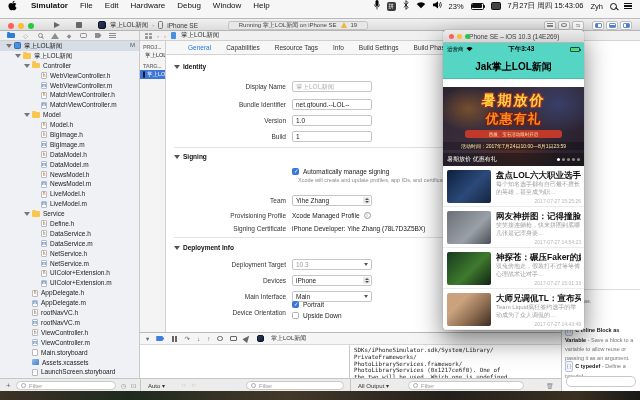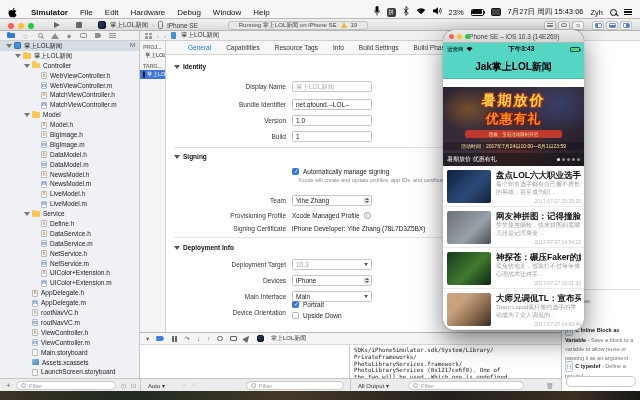--- a/index.html
+++ b/index.html
@@ -1,21 +1,21 @@
 <!DOCTYPE html>
 <html style="--teal: #55d5c4; --xcode-blue: #1d76de; --selection: #d7dde5; --folder-yellow: #f9c74f; --warning-yellow: #f3b33d; --banner-yellow: #ffd23e; --banner-orange: #ff8a1c; --battery-green: #52d766;"><head>
 <meta charset="utf-8">
 <style>
 *{margin:0;padding:0;box-sizing:border-box}
 html,body{width:640px;height:400px;overflow:hidden}
 body{font-family:"Liberation Sans","DejaVu Sans",sans-serif;-webkit-font-smoothing:antialiased;font-size:7px;color:#222}
 #frame{position:relative;width:640px;height:400px;background:#1d1d1d;overflow:hidden}
 
 
-#menubar{position:absolute;left:0;top:0;width:640px;height:19px;background:#f6f6f6;border-bottom:1px solid #b9b9b9;display:flex;justify-content:space-between;align-items:flex-end;padding:0 8px;z-index:5}
+#menubar{position:absolute;left:0;top:0;width:640px;height:19px;background:#f6f6f6;border-bottom:1px solid #b9b9b9;display:flex;justify-content:space-between;align-items:flex-start;padding:0 8px;z-index:5}
 .mb-left{display:flex;align-items:center;gap:2px}
 .mb-left .apple{margin-right:6px;display:inline-flex}
 .mb-item{padding:0 6px;font-size:8px;color:#111}
 .mb-item.first{font-weight:bold}
 .mb-right{display:flex;align-items:center;gap:7px;font-size:7.5px;color:#111}
 .inp-ic{width:9px;height:9px;background:#3a3a3c;border-radius:2px;color:#fff;font-size:5.5px;display:flex;align-items:center;justify-content:center}
 .batt{position:relative;width:13px;height:7px;border:1px solid #111;border-radius:1.5px}
 .batt::after{content:"";position:absolute;right:-2.5px;top:1.5px;width:1.5px;height:3px;background:#111;border-radius:0 1px 1px 0}
 .batt .fill{position:absolute;left:.5px;top:.5px;bottom:.5px;width:10px;background:#111;border-radius:1px}
 .disp-ic{width:10px;height:8px;border:1px solid #111;border-radius:1.5px;background:#444}
@@ -135,21 +135,21 @@
 .u-div{position:absolute;left:0;right:0;height:1px;background:#ddd}
 .snip{position:absolute;left:3px;right:2px;line-height:9px}
 .snip b{color:#222}
 .brace-ic{display:inline-block;border:1px solid #b7c3d6;color:#6c86ad;border-radius:2px;font-size:4.5px;padding:0 1px;margin-right:2px;background:#f4f7fb}
 .u-search{position:absolute;left:4px;right:4px;top:345px;height:11px;border:1px solid #c9c9c9;border-radius:5px;background:#fff}
 
 
 #wallpaper{position:absolute;left:0;top:391px;width:640px;height:9px;background:linear-gradient(90deg,#3c3226,#1f2a1e 20%,#44382a 45%,#23201c 70%,#3a2f22 90%,#191919);z-index:2}
 
 
-#simwin{position:absolute;left:443px;top:30px;width:141px;height:300px;z-index:50;border-radius:11px;box-shadow:0 10px 26px rgba(0,0,0,.5),0 0 1px rgba(0,0,0,.45);overflow:hidden;background:#404040}
+#simwin{position:absolute;left:443px;top:30px;width:141px;height:300px;z-index:50;border-radius:3px;box-shadow:0 10px 26px rgba(0,0,0,.5),0 0 1px rgba(0,0,0,.45);overflow:hidden;background:#404040}
 #simtitle{position:relative;height:13px;background:linear-gradient(#ececec,#d4d4d4);border-bottom:1px solid #b6b6b6;display:flex;align-items:center;justify-content:center;font-size:6.5px;color:#3c3c3c}
 .stl{position:absolute;top:4px;width:5px;height:5px;border-radius:50%}
 .stl.r{left:6px;background:#ff5f57}.stl.y{left:14px;background:#febc2e}.stl.g{left:22px;background:#28c840}
 #simstatus{height:12px;background:var(--teal,#55d5c4);display:flex;align-items:center;justify-content:space-between;padding:0 4px;font-size:5.5px;color:#000}
 .sb-left{display:flex;align-items:center;gap:2px}
 #simstatus .time{font-size:6.5px;font-weight:bold}
 .sbatt{position:relative;width:10px;height:5px;border:1px solid #1a4a3a;border-radius:1px}
 .sbatt::after{content:"";position:absolute;right:-2px;top:1px;width:1px;height:2.5px;background:#1a4a3a}
 .sbatt .fill{position:absolute;inset:.5px;background:var(--battery-green,#52d766)}
 #simnav{height:24px;background:var(--teal,#55d5c4);display:flex;align-items:center;justify-content:center;font-size:10px;font-weight:bold;color:#000;border-bottom:1px solid rgba(0,0,0,.12)}

